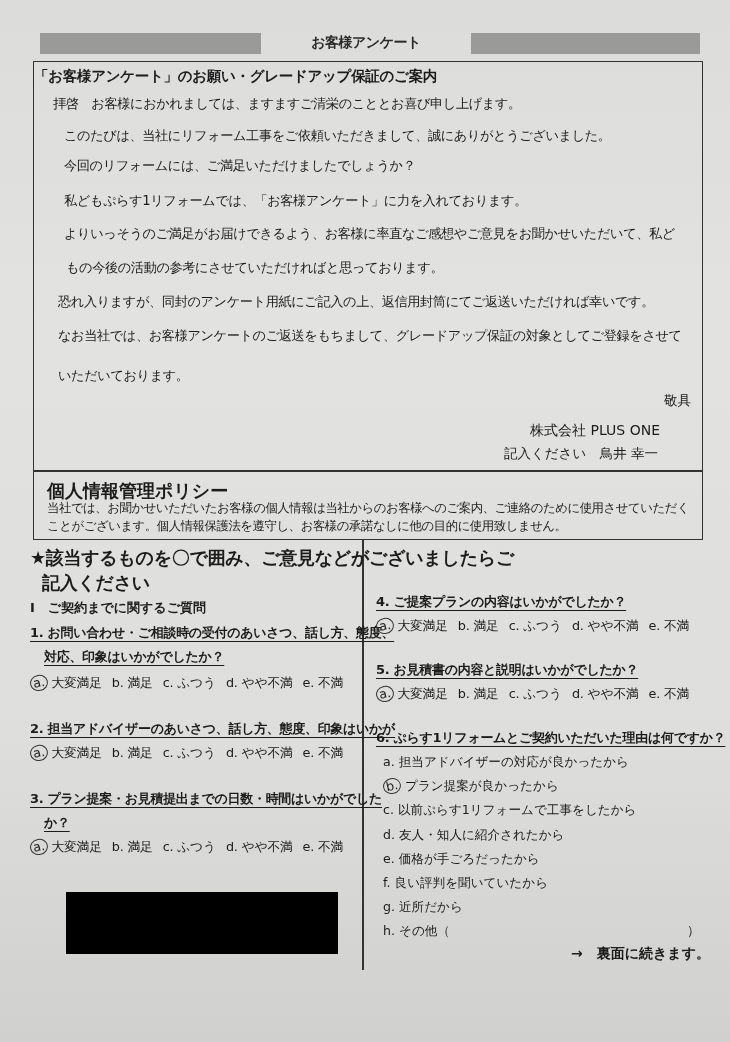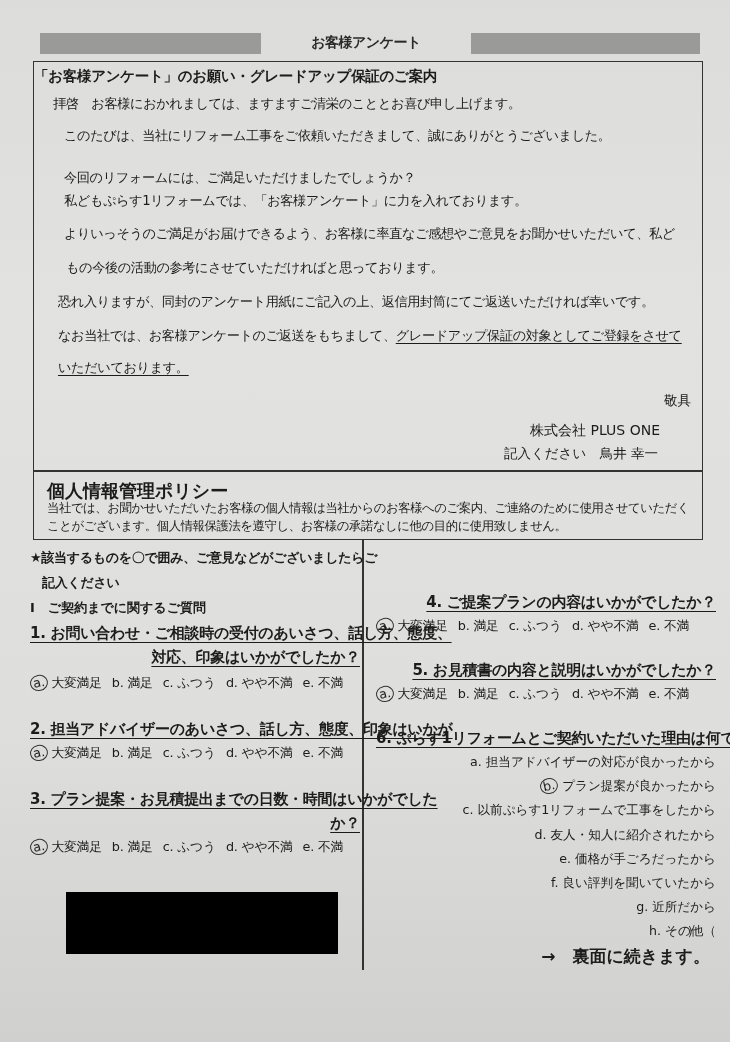--- a/index.html
+++ b/index.html
@@ -27,68 +27,67 @@
       position: absolute; left: 33px; top: 61px; width: 670px; height: 410px;
       border: 1.5px solid #333;
     }
     .letter .heading {
       position: absolute; top: 5px; left: 0; width: 100%; 
       font-size: 14.5px; font-weight: bold; letter-spacing: -0.3px;
     }
     .letter .line {
       position: absolute; font-size: 13.2px; white-space: nowrap; letter-spacing: -0.4px;
     }
-    .letter .underline { text-decoration: underline; text-underline-offset: 3px; }
+    .letter .underline { text-underline-offset: 3px; margin-top: 8px; }
     .letter .right-block { position: absolute; right: 30px; text-align: right; font-size: 13.5px; white-space: nowrap; }
     
     .policy {
       position: absolute; left: 33px; top: 471px; width: 670px; height: 69px;
       border: 1.5px solid #333; border-top: 1.5px solid #333;
     }
     .policy .ptitle { position: absolute; left: 13px; top: 7px; font-size: 18px; font-weight: bold; }
     .policy .ptext { position: absolute; left: 13px; font-size: 12.4px; white-space: nowrap; letter-spacing: -0.45px; }
     
     .divider { position: absolute; left: 362px; top: 540px; width: 1.5px; height: 430px; background: #333; }
     .col-left { position: absolute; left: 30px; top: 545px; width: 330px; }
     .col-right { position: absolute; left: 376px; top: 590px; width: 340px; }
-    .instr { font-size: 13px; font-weight: bold; letter-spacing: -0.3px; line-height: 25px; white-space: nowrap; }
+    .instr { font-size: 18px; font-weight: bold; letter-spacing: -0.3px; line-height: 25px; white-space: nowrap; }
     .section { font-size: 13px; font-weight: bold; line-height: 26px; white-space: nowrap; }
     .q {
-      font-size: 15px; font-weight: bold; white-space: nowrap; letter-spacing: -0.3px;
+      font-size: 13px; font-weight: bold; white-space: nowrap; letter-spacing: -0.3px;
       line-height: 24px;
-      text-align: right;
     }
     .q span.ul { text-decoration: underline; text-underline-offset: 4px; text-decoration-thickness: 1px; }
     .opts { font-size: 12.8px; white-space: nowrap; letter-spacing: -0.2px; line-height: 24px; position: relative; }
     .opts .opt { margin-right: 10px; }
     .circled {
       display: inline-block; border: 1.3px solid #333; border-radius: 50%;
       padding: 0 2px; line-height: 14px; transform: rotate(-12deg);
     }
-    .reasons { font-size: 12.6px; line-height: 24.2px; white-space: nowrap; padding-left: 7px; text-align: right; }
+    .reasons { font-size: 12.6px; line-height: 24.2px; white-space: nowrap; padding-left: 7px; }
     .redact { position: absolute; left: 66px; top: 892px; width: 272px; height: 62px; background: #000; }
-    .continue { position: absolute; right: 20px; top: 945px; font-size: 17px; font-weight: bold; white-space: nowrap; }
+    .continue { position: absolute; right: 20px; top: 945px; font-size: 14px; font-weight: bold; white-space: nowrap; }
     .close-paren { position: absolute; right: 30px; top: 922px; font-size: 13px; }
   </style>
 </head>
 <body>
 
 <div class="paper">
 
   <div class="banner">
     <div class="bar left"></div>
     <div class="title">お客様アンケート</div>
     <div class="bar right"></div>
   </div>
 
   <div class="letter">
     <div class="heading">「お客様アンケート」のお願い・グレードアップ保証のご案内</div>
     <div class="line" style="left:19px; top:33px;">拝啓　お客様におかれましては、ますますご清栄のこととお喜び申し上げます。</div>
     <div class="line" style="left:30px; top:65px;font-family:Liberation Mono, monospace;">このたびは、当社にリフォーム工事をご依頼いただきまして、誠にありがとうございました。</div>
-    <div class="line" style="left:30px; top:107px;">今回のリフォームには、ご満足いただけましたでしょうか？</div>
+    <div class="line" style="left:30px; top:95px;">今回のリフォームには、ご満足いただけましたでしょうか？</div>
     <div class="line" style="left:30px; top:130px;">私どもぷらす1リフォームでは、「お客様アンケート」に力を入れております。</div>
     <div class="line" style="left:30px; top:163px;">よりいっそうのご満足がお届けできるよう、お客様に率直なご感想やご意見をお聞かせいただいて、私ど</div>
     <div class="line" style="left:32px; top:197px;">もの今後の活動の参考にさせていただければと思っております。</div>
     <div class="line" style="left:24px; top:231px;">恐れ入りますが、同封のアンケート用紙にご記入の上、返信用封筒にてご返送いただければ幸いです。</div>
     <div class="line" style="left:24px; top:265px;">
       <span>なお当社では、お客様アンケートのご返送をもちまして、</span><span class="underline">グレードアップ保証の対象としてご登録をさせて</span>
     </div>
     <div class="line underline" style="left:24px; top:297px;">いただいております。</div>
     <div class="right-block" style="top:330px; right:11px;">敬具</div>
     <div class="right-block" style="top:360px; right:42px; font-size:14px;">株式会社 PLUS ONE</div>

